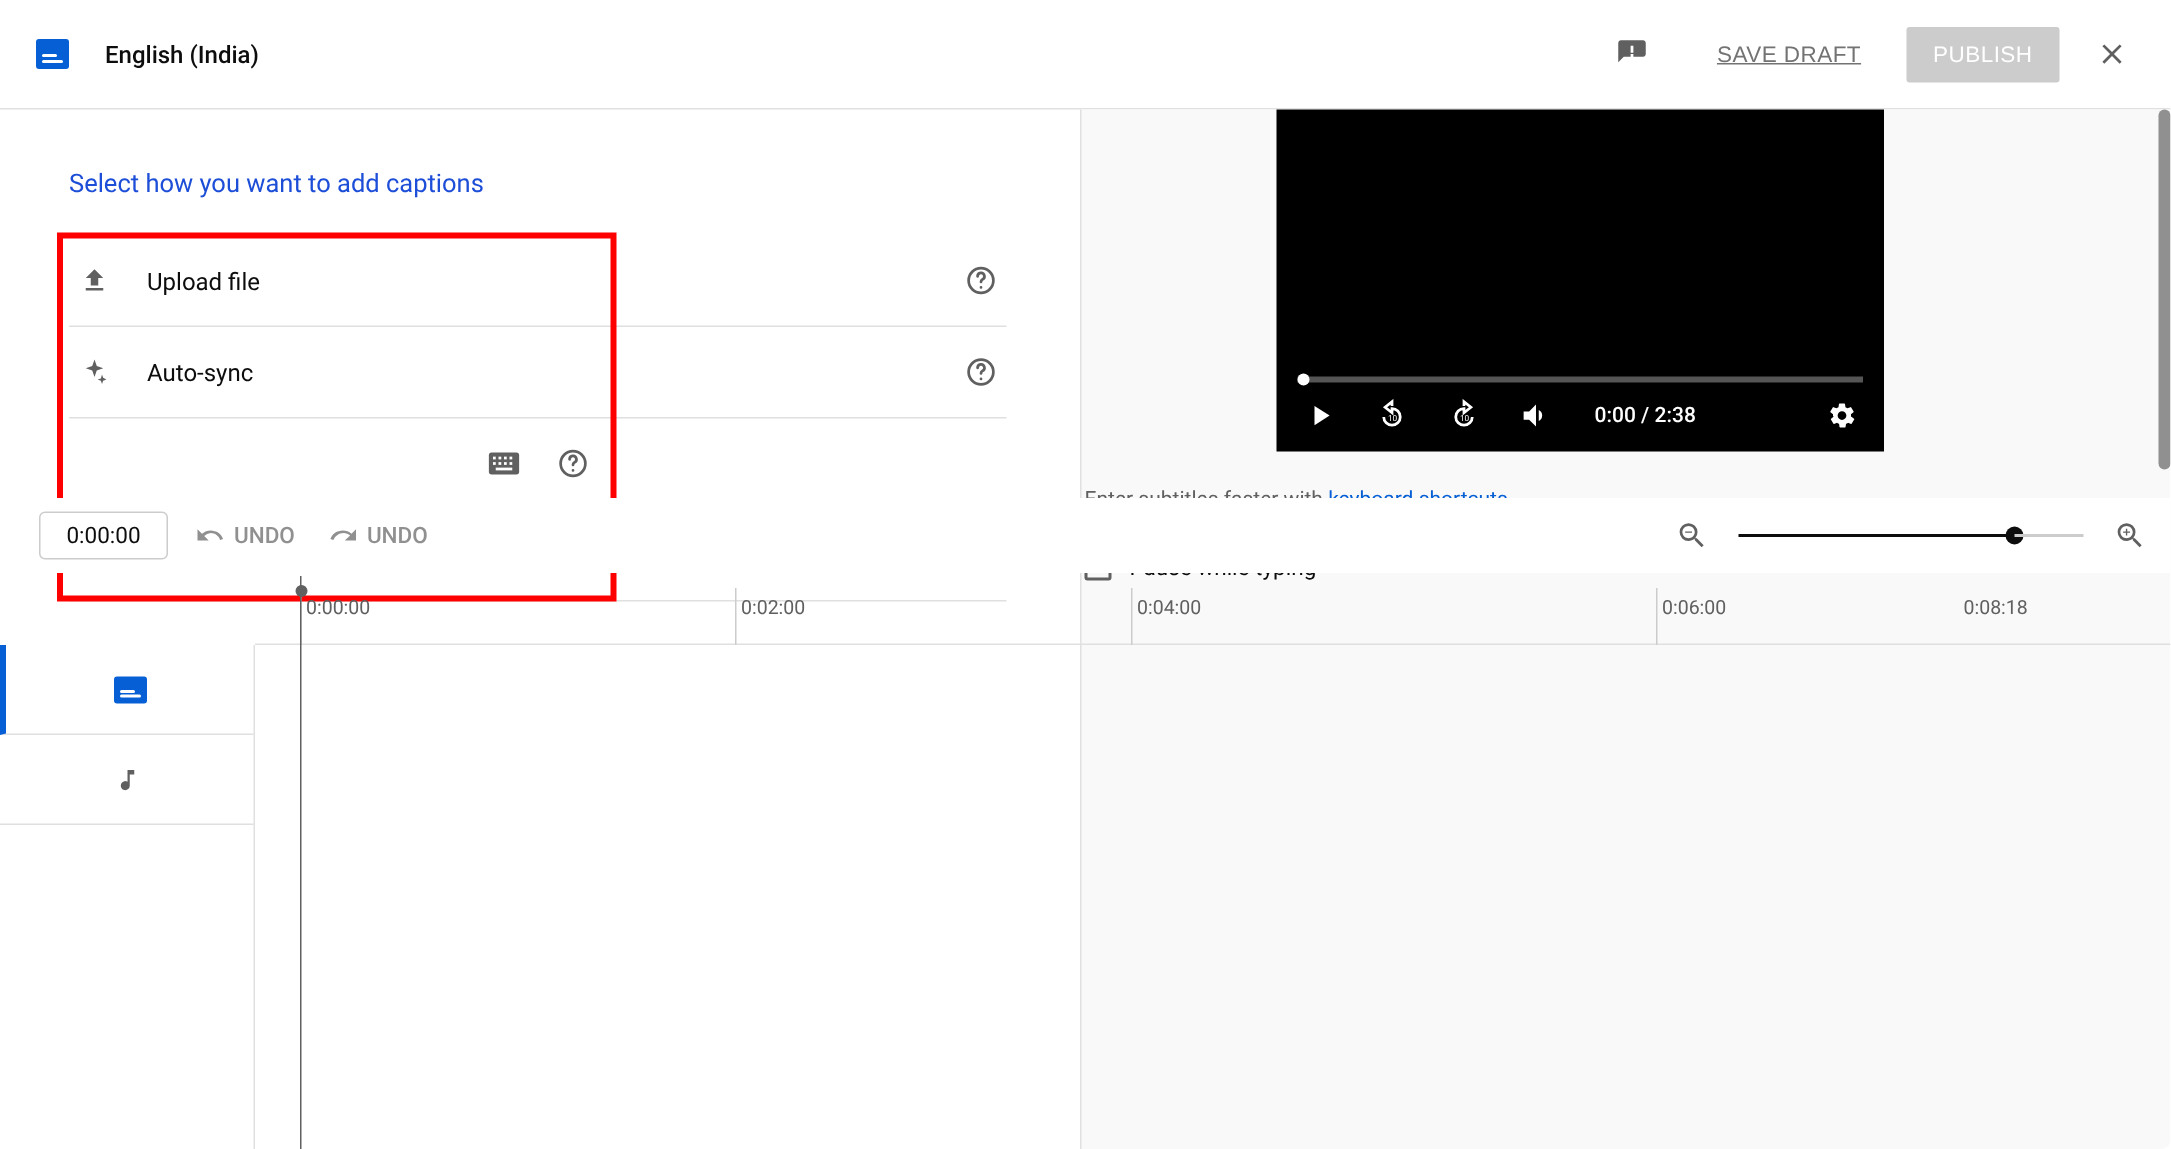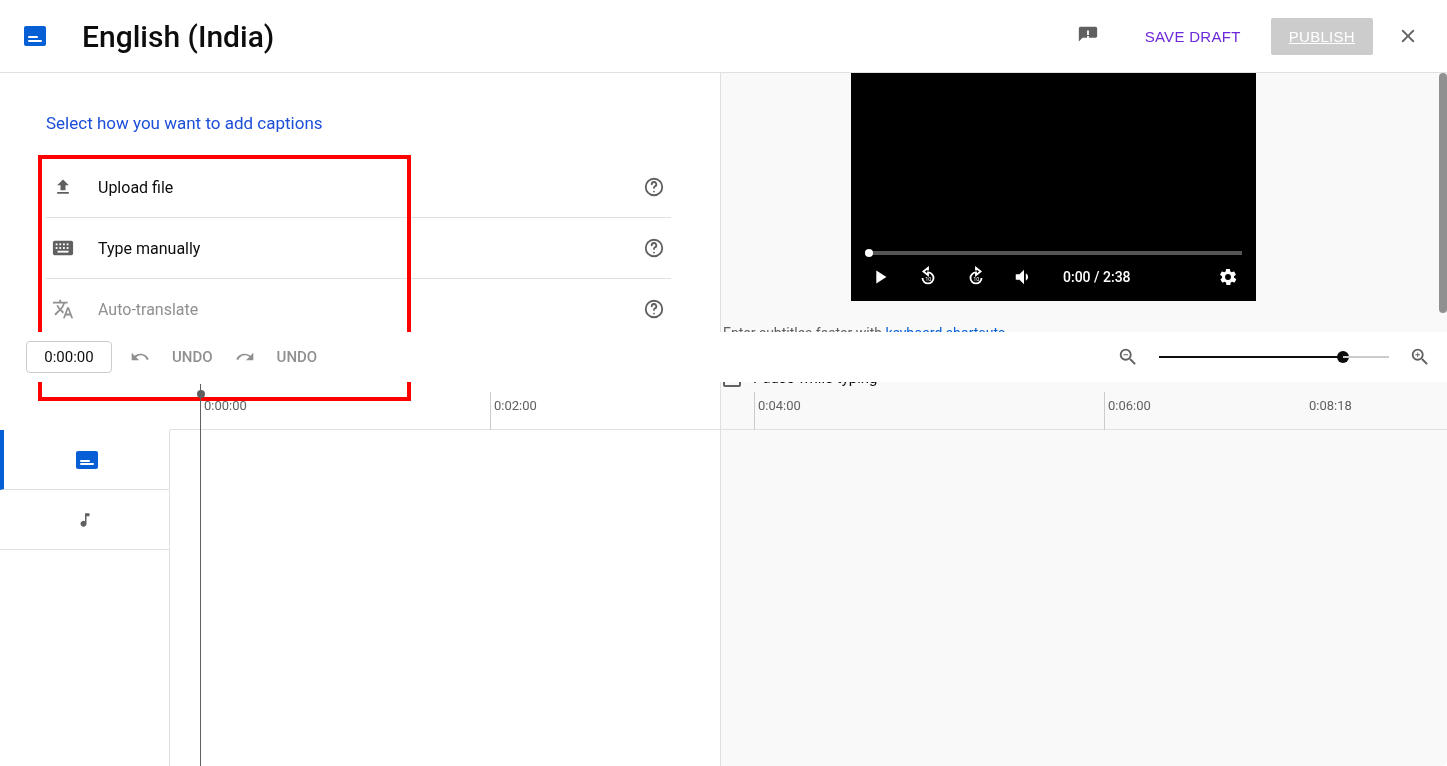--- a/index.html
+++ b/index.html
@@ -40,50 +40,49 @@
   .header .cc-badge::after {
     content: "";
     position: absolute;
     background: #fff;
     height: 2px;
     border-radius: 1px;
   }
   .header .cc-badge::before { left: 4px; right: 8px; bottom: 8px; }
   .header .cc-badge::after  { left: 4px; right: 4px; bottom: 4px; }
   .header .title {
-    font-size: 30px;
+    font-size: 16px;
     font-weight: 500;
     color: #0d0d0d;
     flex: 0 0 auto;
-    margin-left: 12px;
   }
   .header .spacer { flex: 1 1 auto; }
   .header .feedback {
     color: #606060;
     margin-right: 28px;
     cursor: pointer;
   }
   .header .btn {
     font-size: 15px;
     font-weight: 500;
     letter-spacing: .3px;
     padding: 10px 18px;
     border: none;
     border-radius: 2px;
     cursor: pointer;
     margin-right: 12px;
   }
   .header .btn.save {
     background: transparent;
-    color: #6d28d9;
+    color: #737373;
+    text-decoration: underline;
   }
   .header .btn.publish {
     background: #ccc;
     color: #fff;
-    text-decoration: underline;
   }
   .header .close {
     color: #606060;
     cursor: pointer;
     padding: 4px;
     margin-left: 8px;
   }
 
   
   .body {
@@ -263,21 +262,20 @@
     margin-right: 18px;
   }
   .timeline-bar .tbtn {
     display: flex;
     align-items: center;
     color: #909090;
     font-size: 15px;
     font-weight: 500;
     margin-right: 22px;
     cursor: pointer;
-    gap: 16px;
   }
   .timeline-bar .tbtn svg { margin-right: 6px; }
   .timeline-bar .spacer { flex: 1; }
   .timeline-bar .zoom {
     display: flex;
     align-items: center;
   }
   .timeline-bar .zoom-track {
     width: 184px;
     height: 2px;
@@ -413,37 +411,50 @@
           </span>
           <span class="lbl">Upload file</span>
           <span class="help">
             <svg width="22" height="22" viewBox="0 0 24 24" fill="none" stroke="currentColor" stroke-width="2">
                 <circle cx="12" cy="12" r="9"></circle>
                 <path d="M9.5 9a2.5 2.5 0 1 1 3.5 2.3c-.8.4-1 1-1 1.7M12 17h.01" stroke-linecap="round"></path>
               </svg>
           </span>
         </div>
 
+        <div class="option">
+          <span class="ico">
+            <svg width="20" height="20" viewBox="0 0 24 24" fill="currentColor">
+                <path d="M12 2l1.8 5.2L19 9l-5.2 1.8L12 16l-1.8-5.2L5 9l5.2-1.8L12 2zm6 12l.9 2.6L21.5 18l-2.6.9L18 21.5l-.9-2.6L14.5 18l2.6-.9L18 14z"></path>
+              </svg>
+          </span>
+          <span class="lbl">Auto-sync</span>
+          <span class="help">
+            <svg width="22" height="22" viewBox="0 0 24 24" fill="none" stroke="currentColor" stroke-width="2">
+                <circle cx="12" cy="12" r="9"></circle>
+                <path d="M9.5 9a2.5 2.5 0 1 1 3.5 2.3c-.8.4-1 1-1 1.7M12 17h.01" stroke-linecap="round"></path>
+              </svg>
+          </span>
+        </div>
 
         <div class="option">
           <span class="ico">
             <svg width="22" height="18" viewBox="0 0 24 18" fill="currentColor">
                 <rect x="1" y="1" width="22" height="16" rx="2"></rect>
                 <rect x="4" y="4" width="2" height="2" fill="#fff"></rect>
                 <rect x="8" y="4" width="2" height="2" fill="#fff"></rect>
                 <rect x="12" y="4" width="2" height="2" fill="#fff"></rect>
                 <rect x="16" y="4" width="2" height="2" fill="#fff"></rect>
                 <rect x="4" y="8" width="2" height="2" fill="#fff"></rect>
                 <rect x="8" y="8" width="2" height="2" fill="#fff"></rect>
                 <rect x="12" y="8" width="2" height="2" fill="#fff"></rect>
                 <rect x="16" y="8" width="2" height="2" fill="#fff"></rect>
                 <rect x="6" y="12" width="12" height="2" fill="#fff"></rect>
               </svg>
           </span>
-          <span class="lbl">Type manually</span>
           <span class="help">
             <svg width="22" height="22" viewBox="0 0 24 24" fill="none" stroke="currentColor" stroke-width="2">
                 <circle cx="12" cy="12" r="9"></circle>
                 <path d="M9.5 9a2.5 2.5 0 1 1 3.5 2.3c-.8.4-1 1-1 1.7M12 17h.01" stroke-linecap="round"></path>
               </svg>
           </span>
         </div>
 
         <div class="option disabled">
           <span class="ico">

